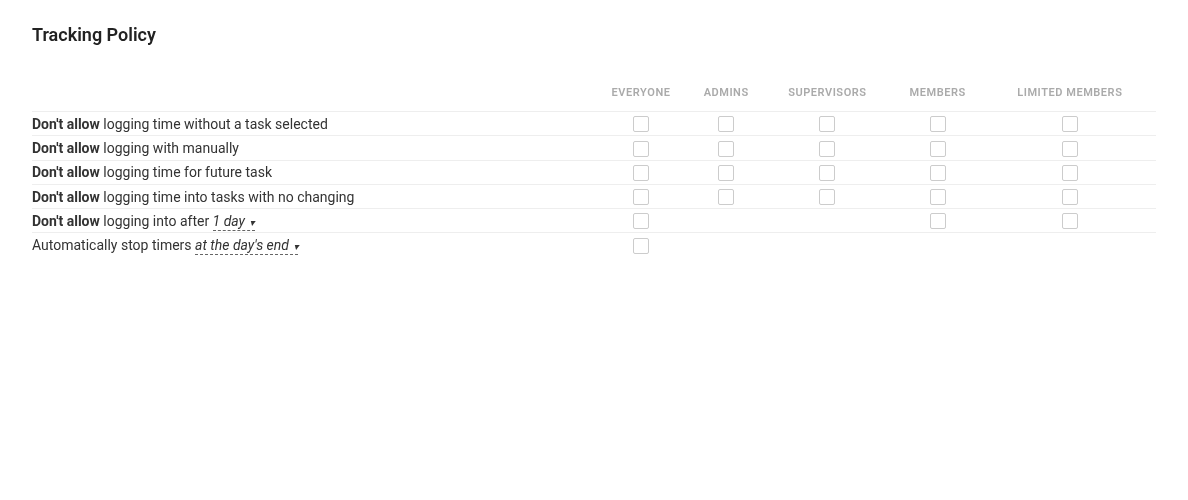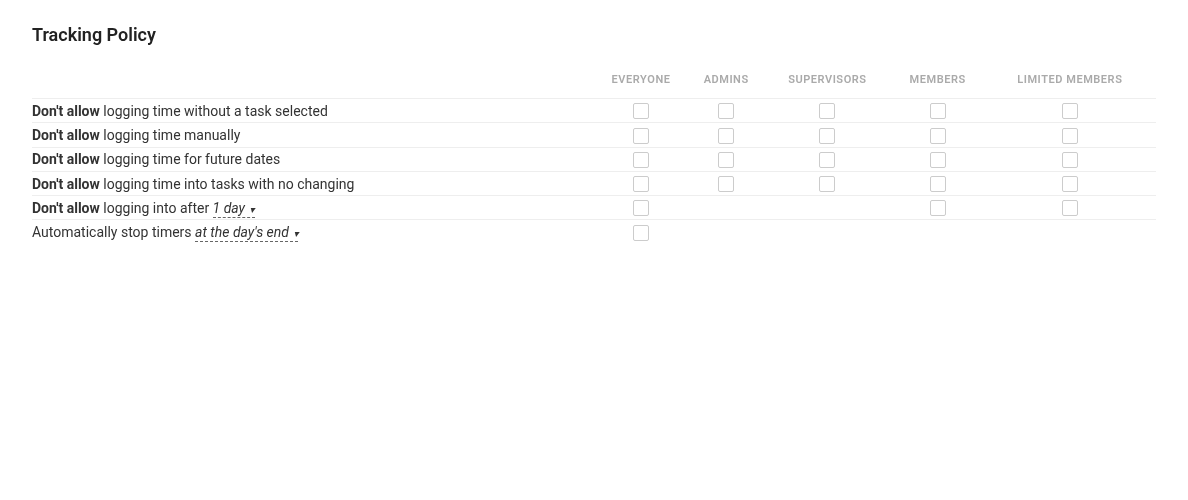--- a/index.html
+++ b/index.html
@@ -10,21 +10,21 @@
       font-size: 14px;
     }
     .container {
       padding: 24px 32px;
       max-width: 1188px;
     }
     .page-title {
       font-size: 18px;
       font-weight: 600;
       color: #222;
-      margin-bottom: 20px;
+      margin-bottom: 33px;
     }
     .policy-table {
       width: 100%;
       border-collapse: collapse;
     }
     .policy-table thead tr th {
       font-size: 11px;
       font-weight: 600;
       color: #aaa;
       letter-spacing: 0.05em;
@@ -99,29 +99,29 @@
     <tbody id="table-body">
     <tr>
           <td><span class="bold">Don't allow</span><span class="normal"> logging time without a task selected</span></td>
           <td><span class="custom-checkbox"></span></td>
           <td><span class="custom-checkbox"></span></td>
           <td><span class="custom-checkbox"></span></td>
           <td><span class="custom-checkbox"></span></td>
           <td><span class="custom-checkbox"></span></td>
         </tr>
         <tr>
-          <td><span class="bold">Don't allow</span><span class="normal"> logging time manually</span></td>
+          <td><span class="bold">Don't allow</span><span class="normal"> logging with manually</span></td>
           <td><span class="custom-checkbox"></span></td>
           <td><span class="custom-checkbox"></span></td>
           <td><span class="custom-checkbox"></span></td>
           <td><span class="custom-checkbox"></span></td>
           <td><span class="custom-checkbox"></span></td>
         </tr>
         <tr>
-          <td><span class="bold">Don't allow</span><span class="normal"> logging time for future dates</span></td>
+          <td><span class="bold">Don't allow</span><span class="normal"> logging time for future task</span></td>
           <td><span class="custom-checkbox"></span></td>
           <td><span class="custom-checkbox"></span></td>
           <td><span class="custom-checkbox"></span></td>
           <td><span class="custom-checkbox"></span></td>
           <td><span class="custom-checkbox"></span></td>
         </tr>
         <tr>
           <td><span class="bold">Don't allow</span><span class="normal"> logging time into tasks with no changing</span></td>
           <td><span class="custom-checkbox"></span></td>
           <td><span class="custom-checkbox"></span></td>

